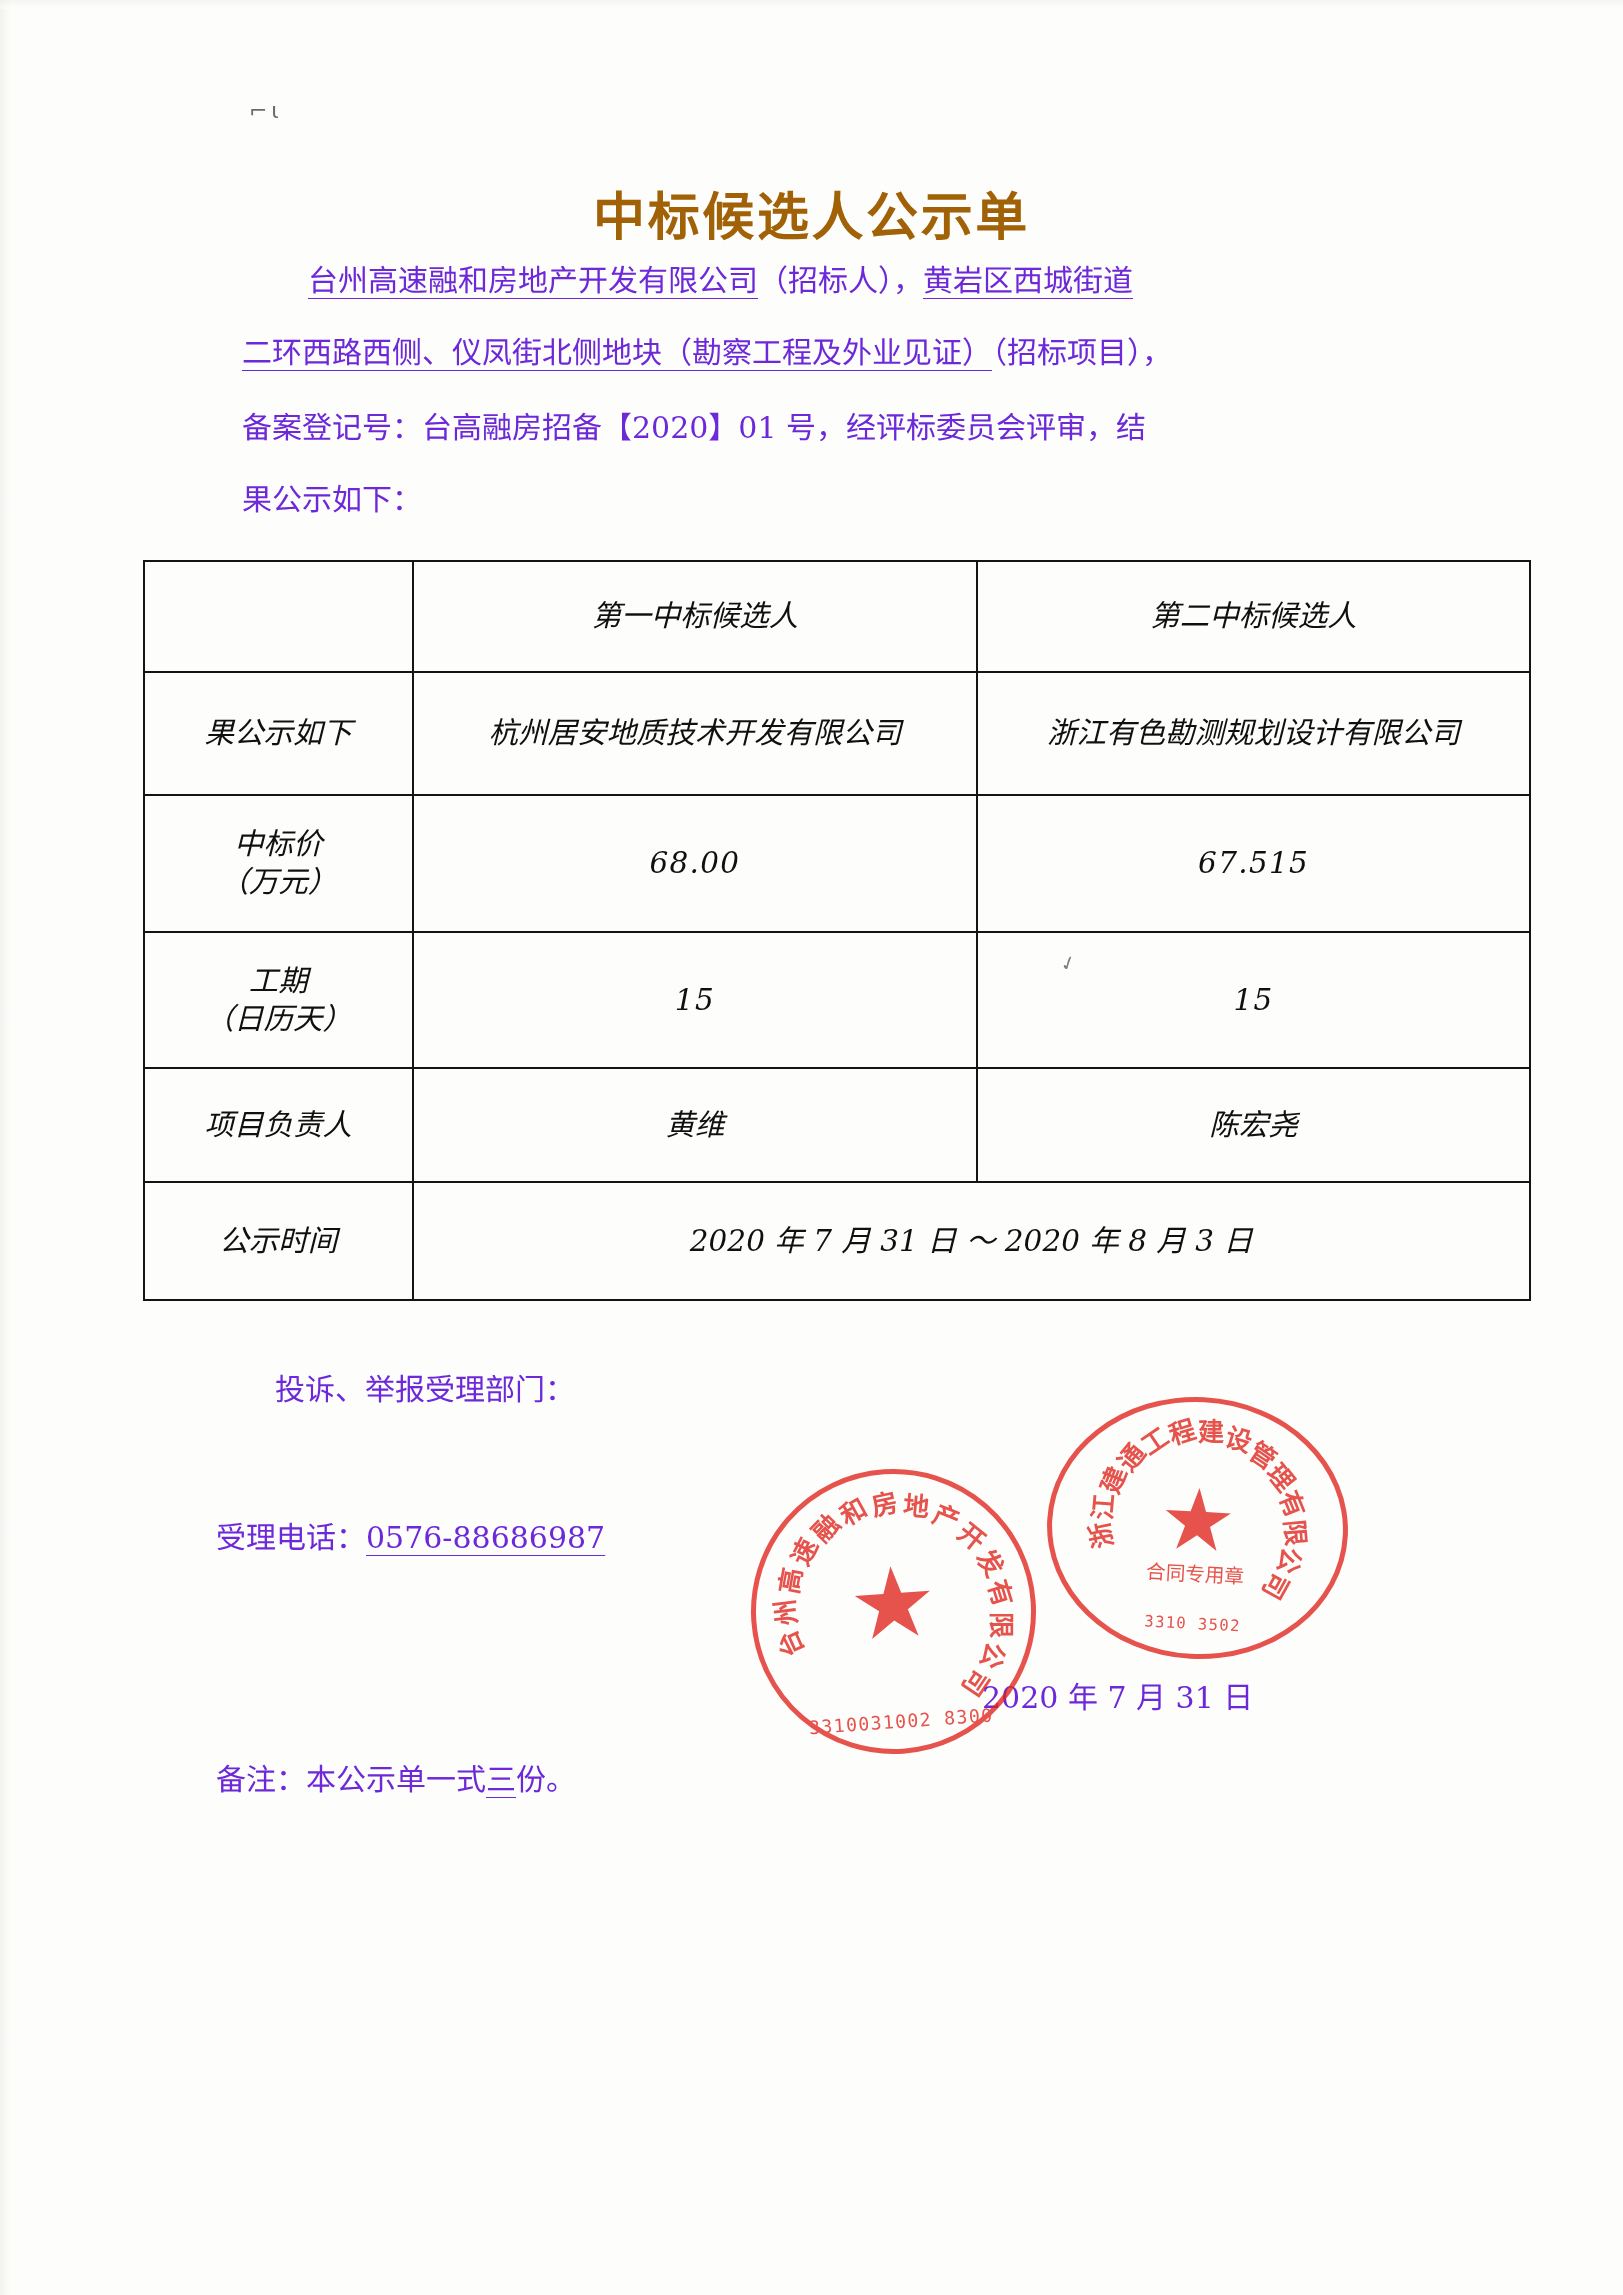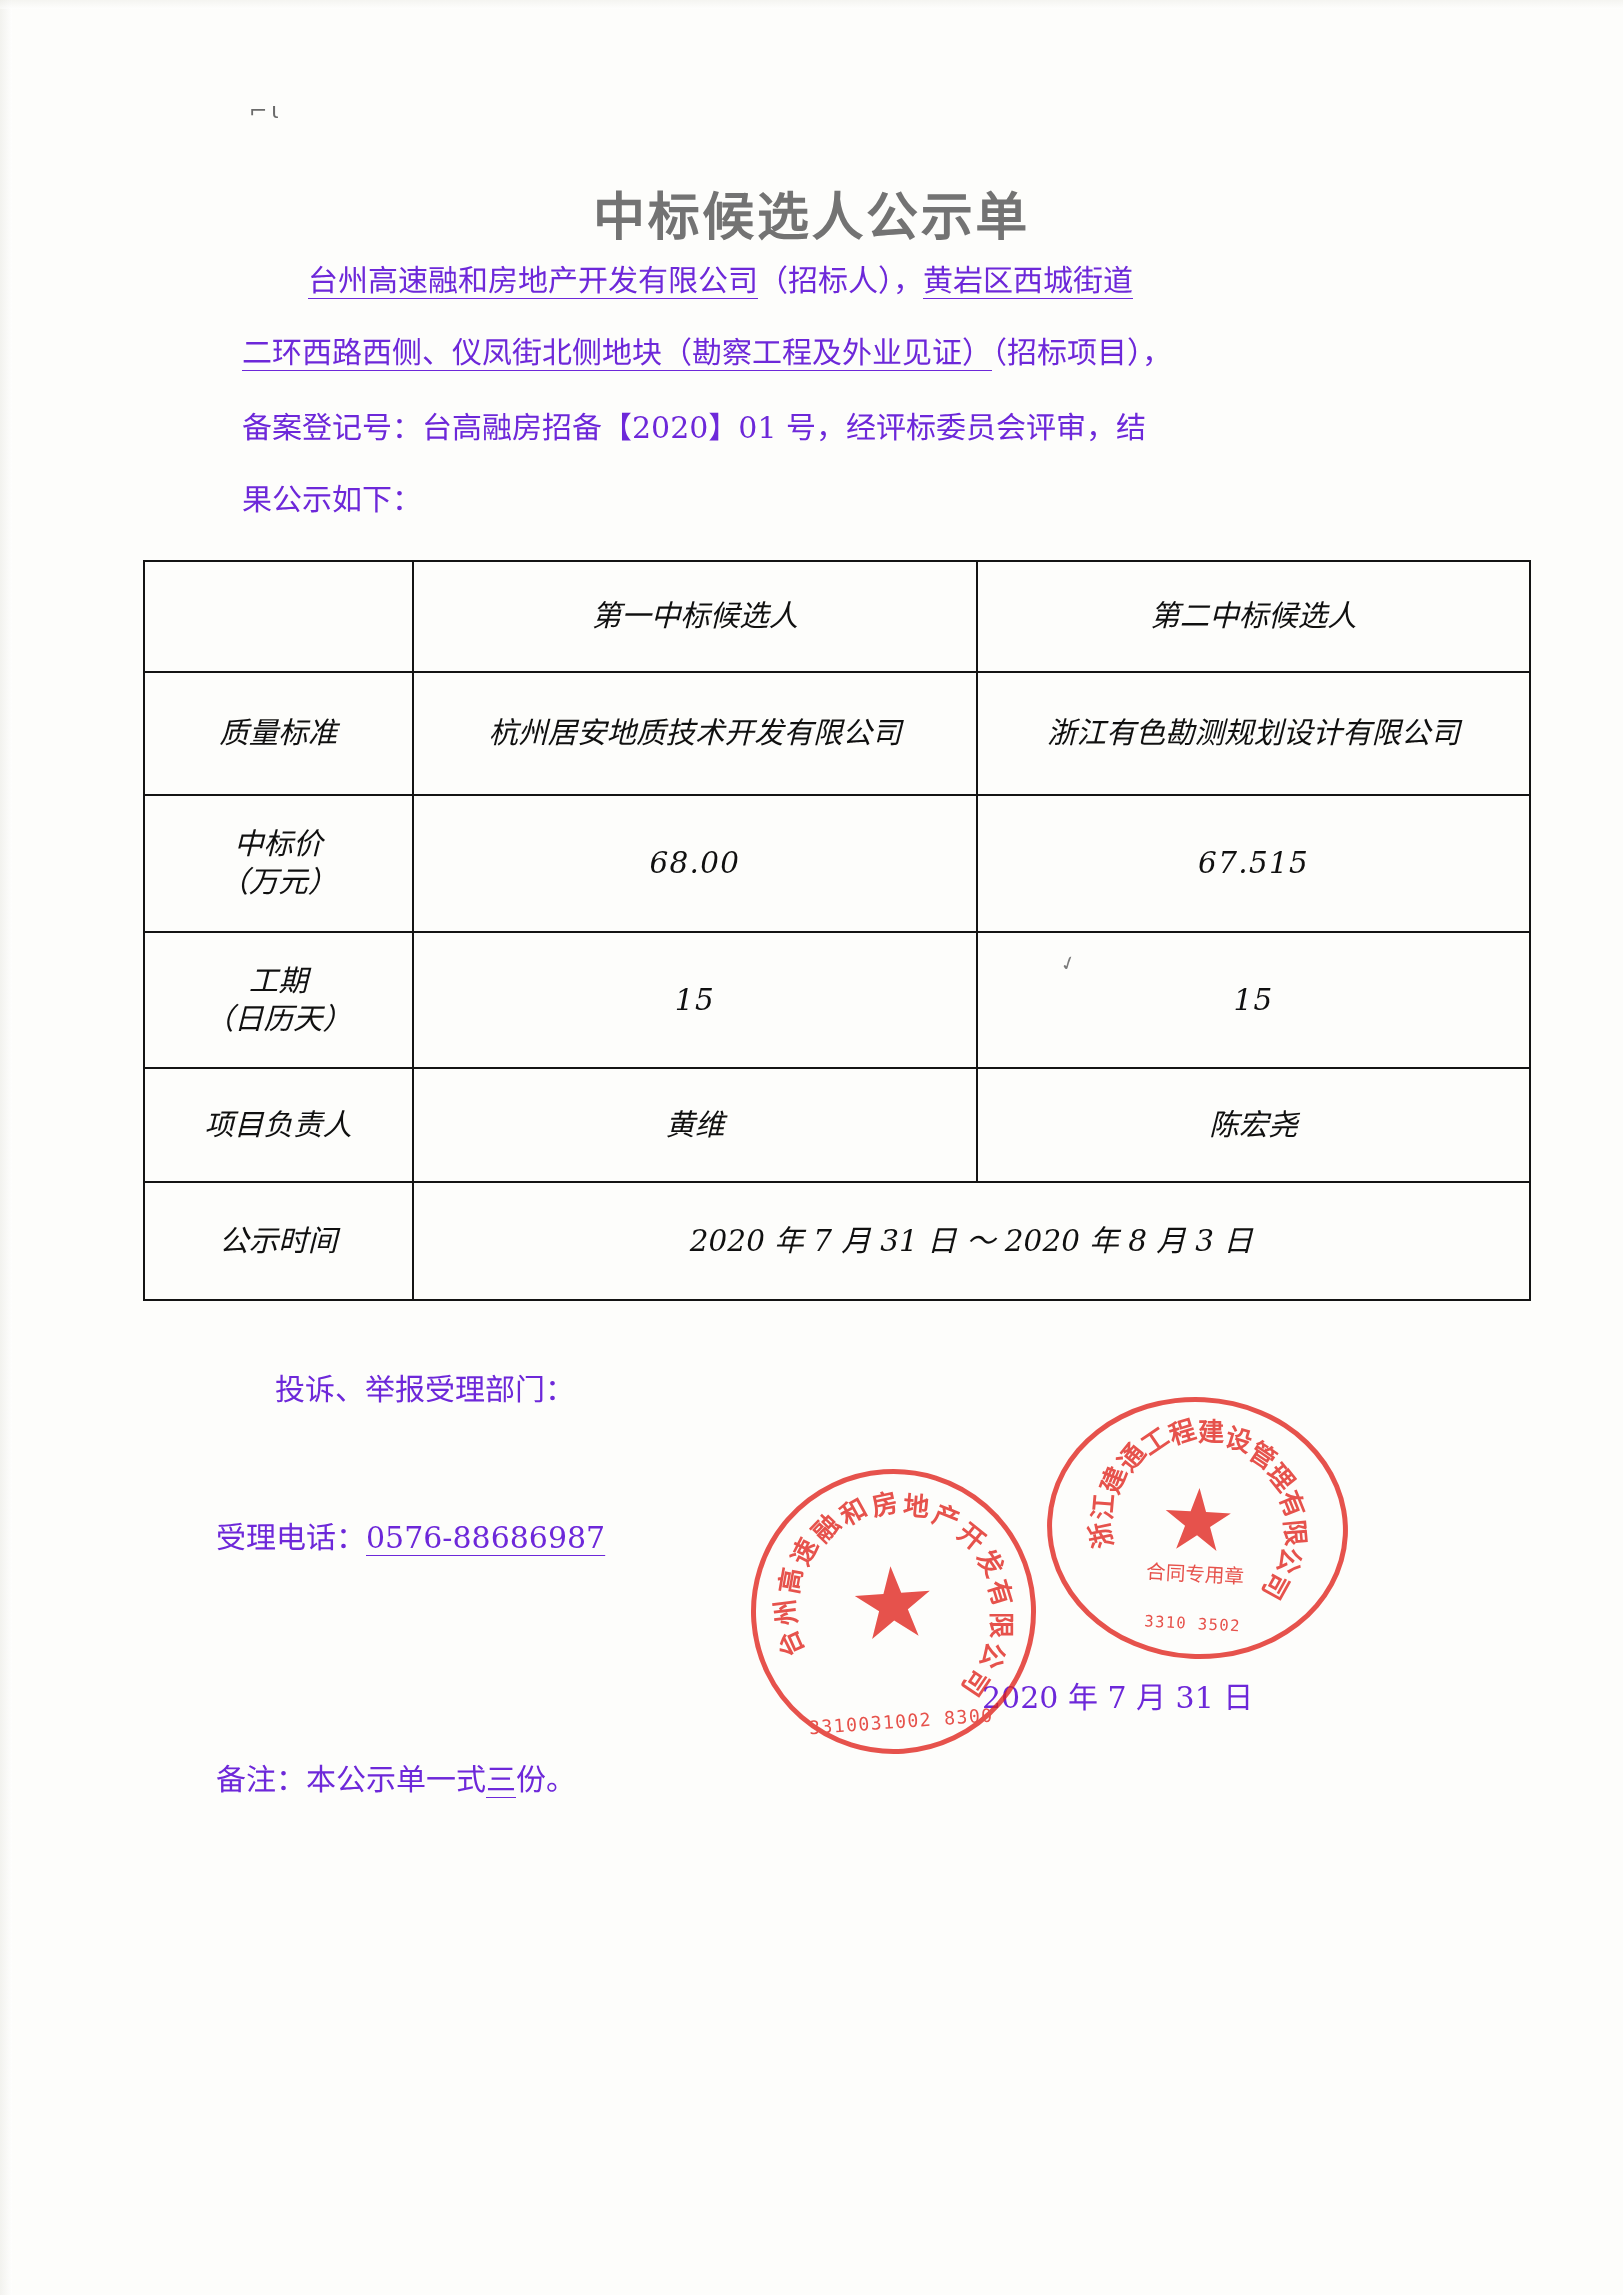--- a/index.html
+++ b/index.html
@@ -57,21 +57,21 @@
   .doc-title {
     position: absolute;
     left: 0;
     top: 175px;
     width: 1623px;
     text-align: center;
     font-family: "DejaVu Serif", "Liberation Serif", serif;
     font-weight: bold;
     font-size: 52px;
     letter-spacing: 2.6px;
-    color: #737373;
+    color: #a16207;
   }
   .para {
     position: absolute;
     font-family: "DejaVu Serif", "Liberation Serif", serif;
     font-size: 30px;
     line-height: 1.28;
     color: #6d28d9;
     white-space: nowrap;
   }
   .u {
@@ -227,21 +227,21 @@
     <div class="para line4">果公示如下：</div>
 
     <table class="result">
       <tbody>
         <tr class="r-head">
           <td class="col-label"></td>
           <td class="col-a">第一中标候选人</td>
           <td class="col-b">第二中标候选人</td>
         </tr>
         <tr class="r-name">
-          <td>质量标准</td>
+          <td>果公示如下</td>
           <td>杭州居安地质技术开发有限公司</td>
           <td>浙江有色勘测规划设计有限公司</td>
         </tr>
         <tr class="r-price">
           <td>
             <span class="stack-line">中标价</span>
             <span class="stack-line">（万元）</span>
           </td>
           <td class="num">68.00</td>
           <td class="num">67.515</td>

